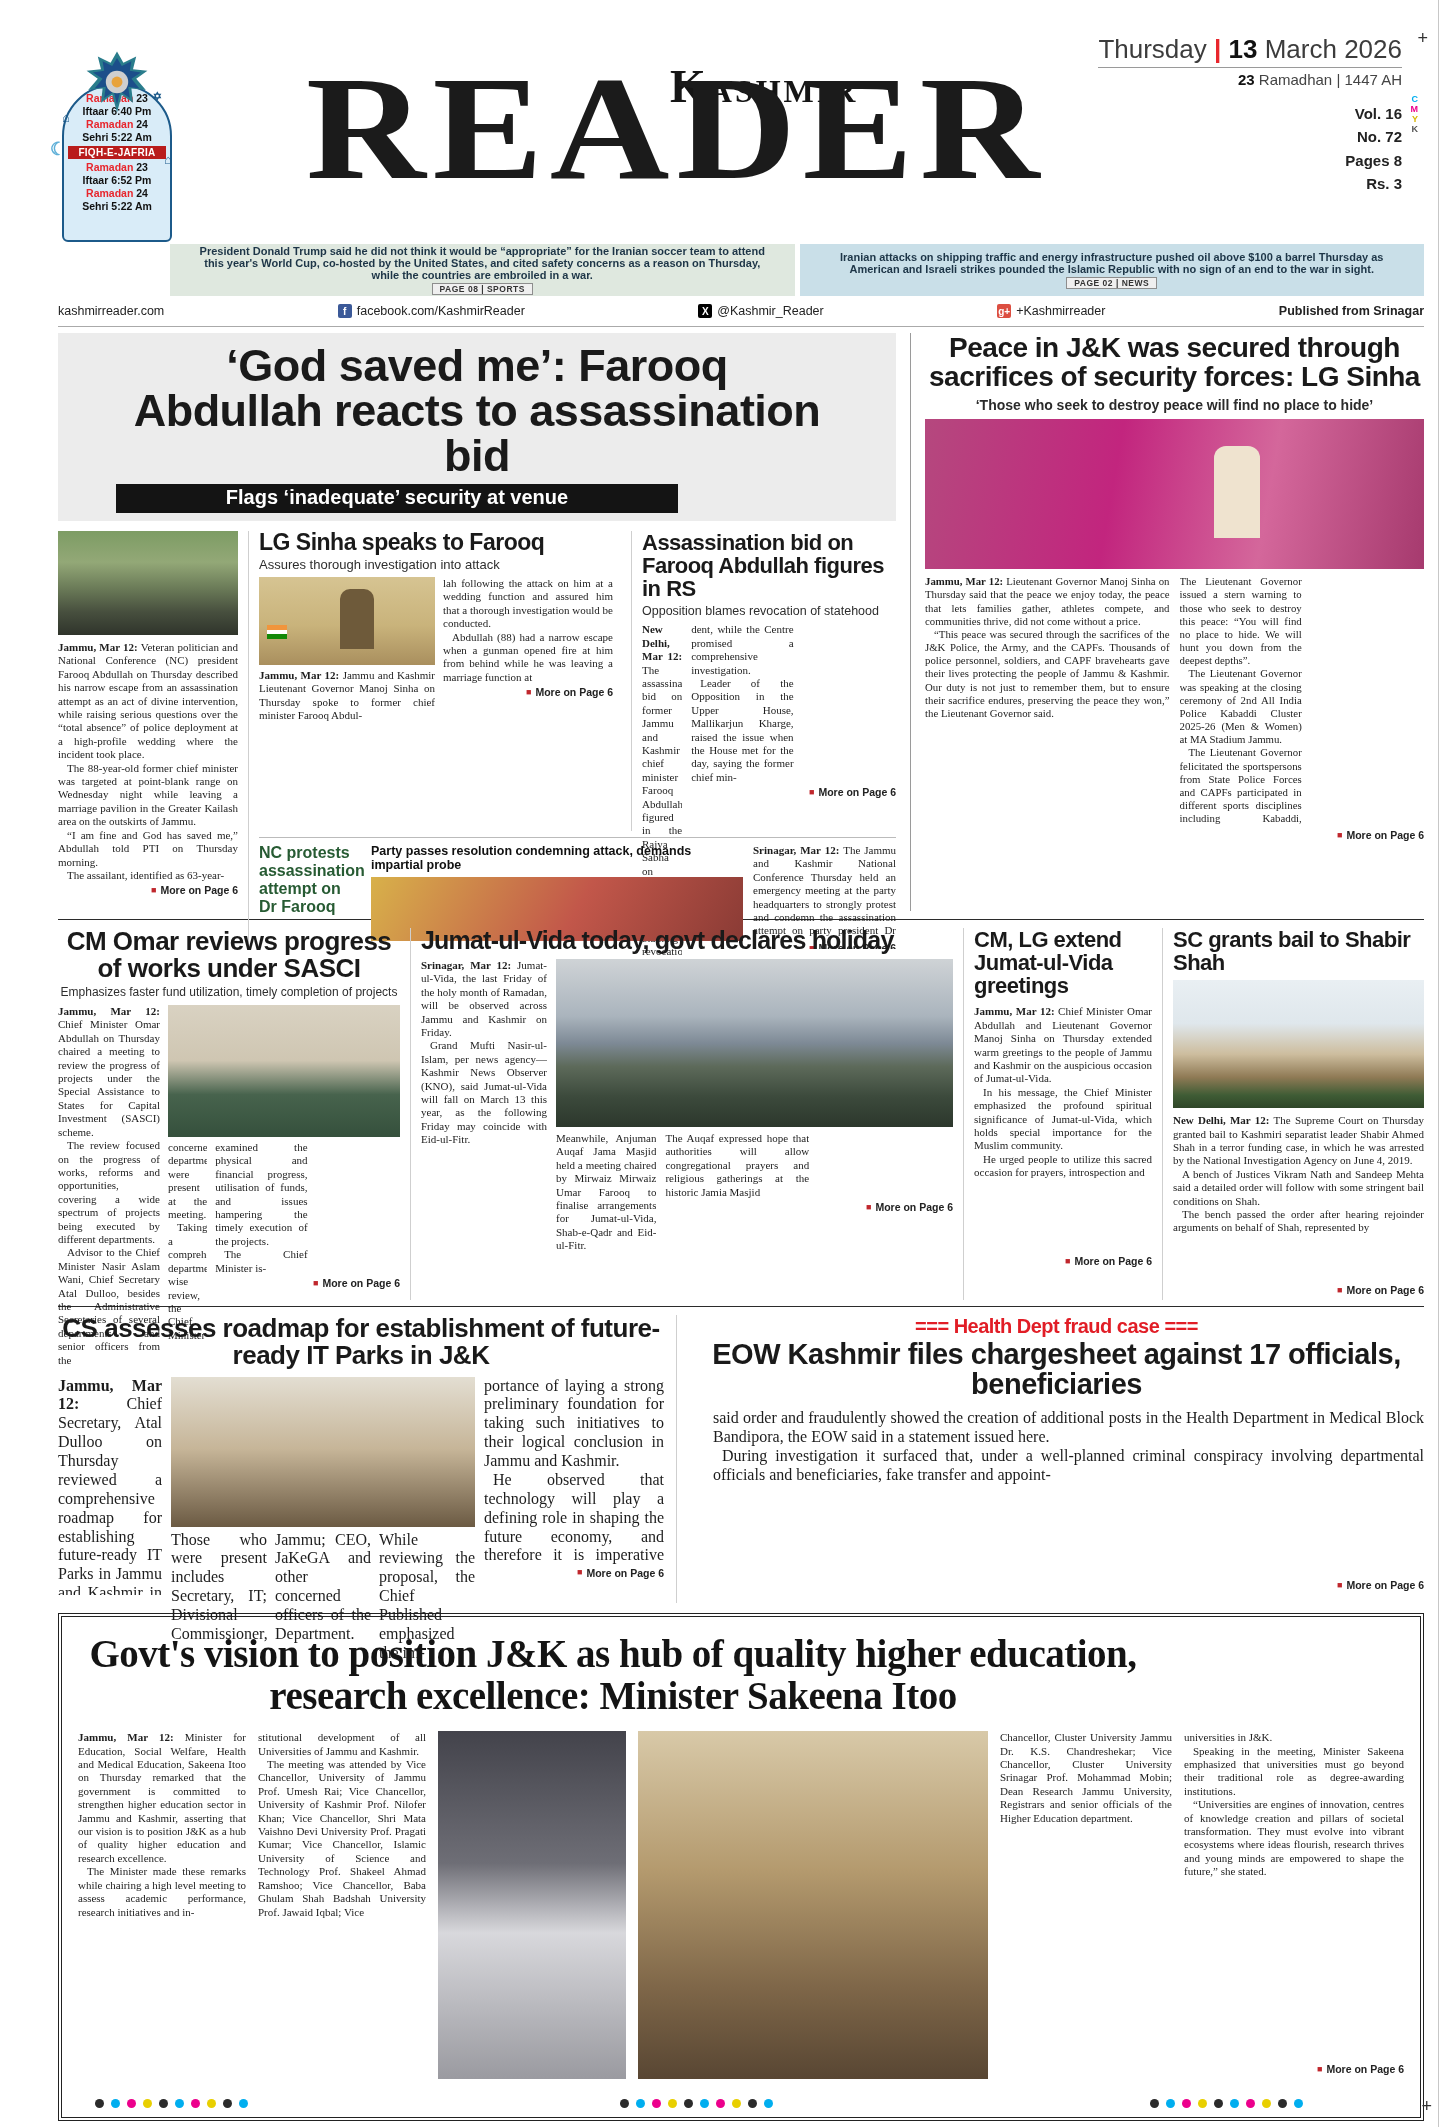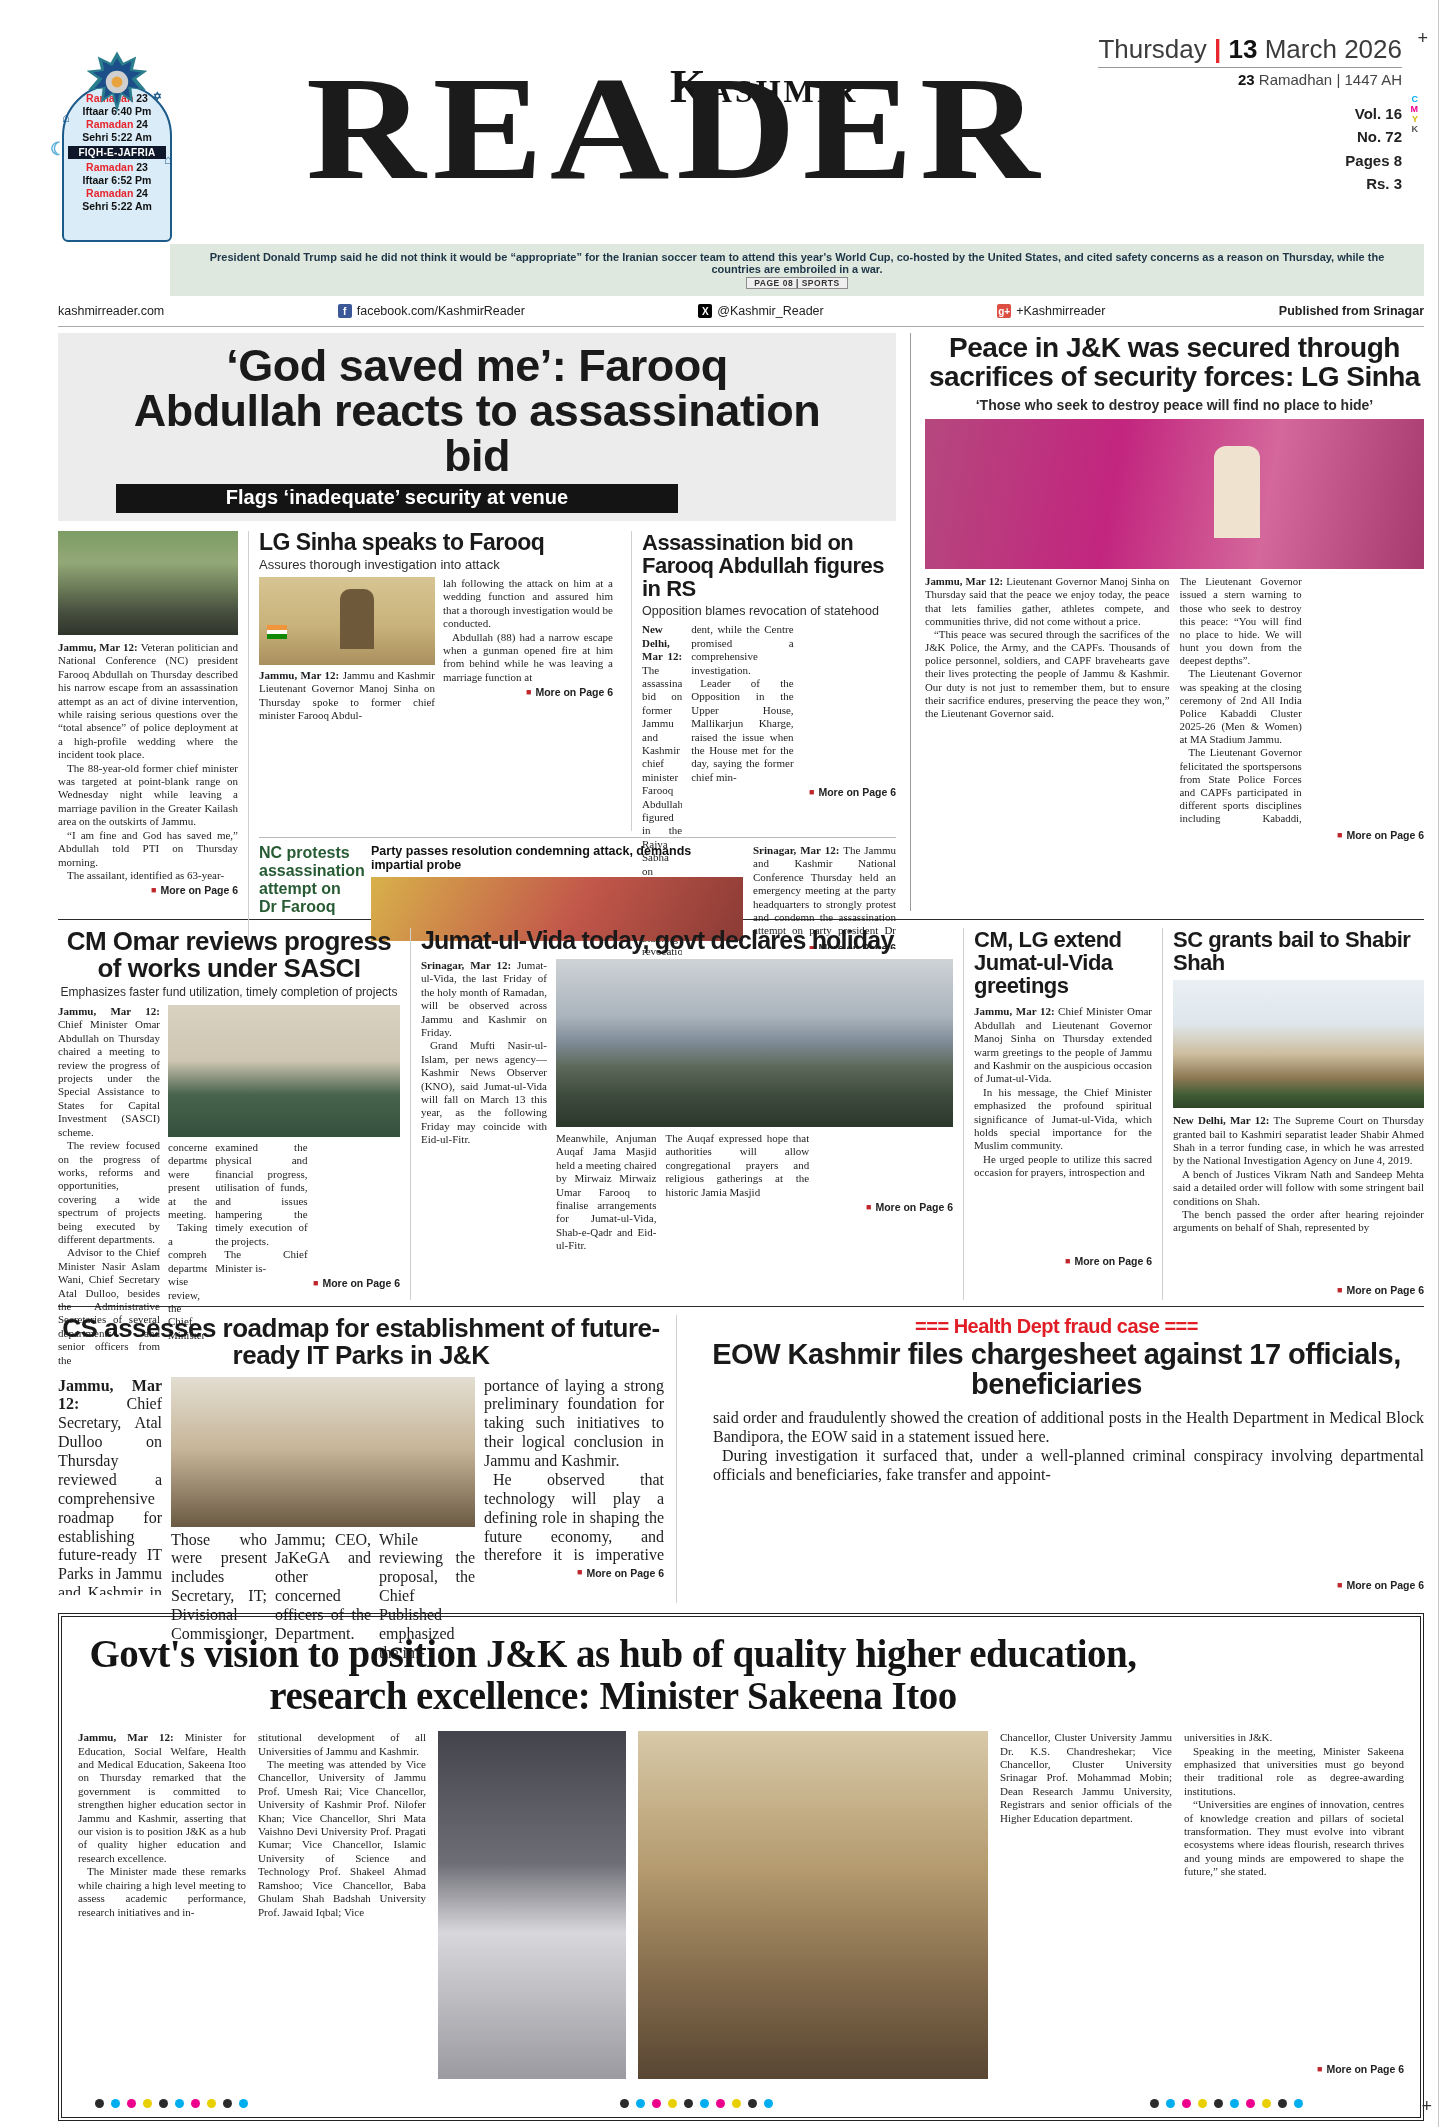--- a/index.html
+++ b/index.html
@@ -7,21 +7,21 @@
         font-family:"Liberation Serif",serif;color:#1d1d1d;border-right:1px solid #c7c7c7;box-sizing:border-box;
         padding:26px 14px 0 58px;}
   
   .masthead{position:relative;height:218px;}
   .ramadan-panel{position:absolute;left:4px;top:58px;width:110px;height:158px;background:#d9ecf8;
     border:2px solid #1c5a8a;border-radius:52px 52px 6px 6px;text-align:center;font-family:"Liberation Sans",sans-serif;
     padding-top:6px;box-sizing:border-box;font-size:10.5px;font-weight:bold;color:#111;}
   .rosette{position:absolute;left:50%;top:-36px;transform:translateX(-50%);}
   .ram-red{color:#e8262d;}
   .ram-row{line-height:13px;}
-  .fiqh{background:#0f172a;color:#fff;font-size:10px;letter-spacing:.3px;margin:2px 4px;padding:1px 0;}
+  .fiqh{background:#b91c1c;color:#fff;font-size:10px;letter-spacing:.3px;margin:2px 4px;padding:1px 0;}
   .panel-moon{position:absolute;left:-14px;top:52px;color:#5fb0d8;font-size:18px;}
   .panel-star{position:absolute;right:8px;top:4px;color:#1c5a8a;font-size:11px;}
   .panel-lantern{position:absolute;font-size:13px;color:#1c5a8a;}
   .logo-top{position:absolute;left:612px;top:34px;font-weight:bold;font-variant:small-caps;font-size:46px;letter-spacing:3px;color:#151515;}
   .logo-main{position:absolute;left:248px;top:28px;font-weight:bold;font-size:148px;line-height:1;letter-spacing:6px;
     color:#1b1b1b;transform:scaleX(1.12);transform-origin:left top;}
   .mast-right{position:absolute;right:22px;top:8px;text-align:right;font-family:"Liberation Sans",sans-serif;}
   .dateline{font-size:26px;color:#3c3c3c;border-bottom:1.5px solid #9a9a9a;padding-bottom:2px;}
   .dateline b{color:#111;}
   .date-sep{color:#e8262d;font-weight:bold;}
@@ -219,20 +219,24 @@
       </div>
     </div>
     <span class="plus-mark" style="right:-4px;top:2px;">+</span>
   </header>
 
   <div class="teasers">
     <div class="teaser" style="background:#dfe8df;">
       <div>President Donald Trump said he did not think it would be “appropriate” for the Iranian soccer team to attend this year's World Cup, co-hosted by the United States, and cited safety concerns as a reason on Thursday, while the countries are embroiled in a war.</div>
       <div class="teaser-tag">PAGE 08 | SPORTS</div>
     </div>
+    <div class="teaser" style="background:#c9dfe8;">
+      <div>Iranian attacks on shipping traffic and energy infrastructure pushed oil above $100 a barrel Thursday as American and Israeli strikes pounded the Islamic Republic with no sign of an end to the war in sight.</div>
+      <div class="teaser-tag">PAGE 02 | NEWS</div>
+    </div>
   </div>
 
   <div class="socialbar">
     <span class="soc-item">
         <span>kashmirreader.com</span>
       </span>
     <span class="soc-item">
       <span class="soc-ic ic-fb">f</span>
       <span>facebook.com/KashmirReader</span>
     </span>

